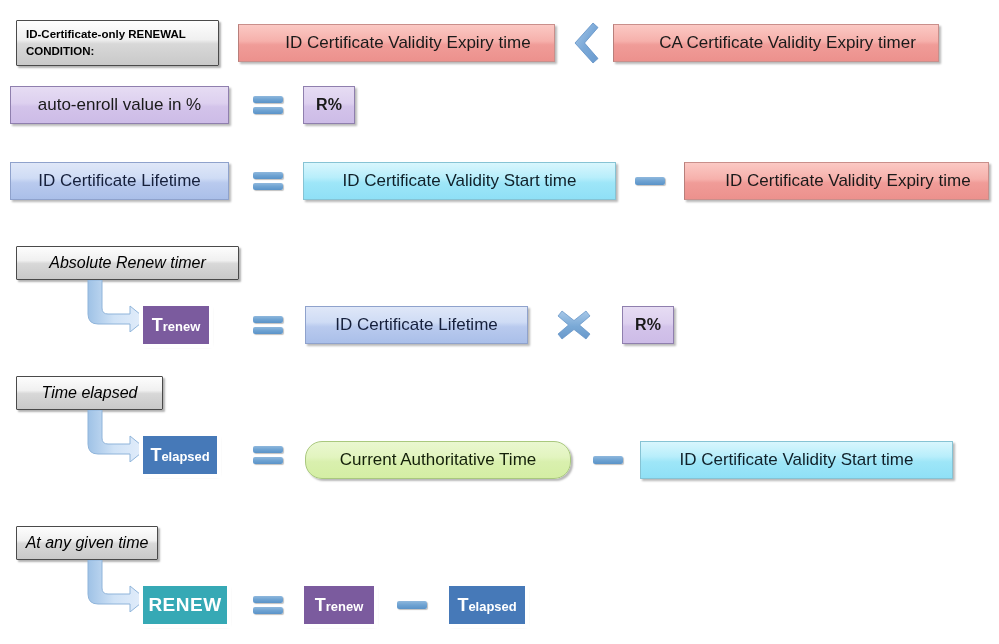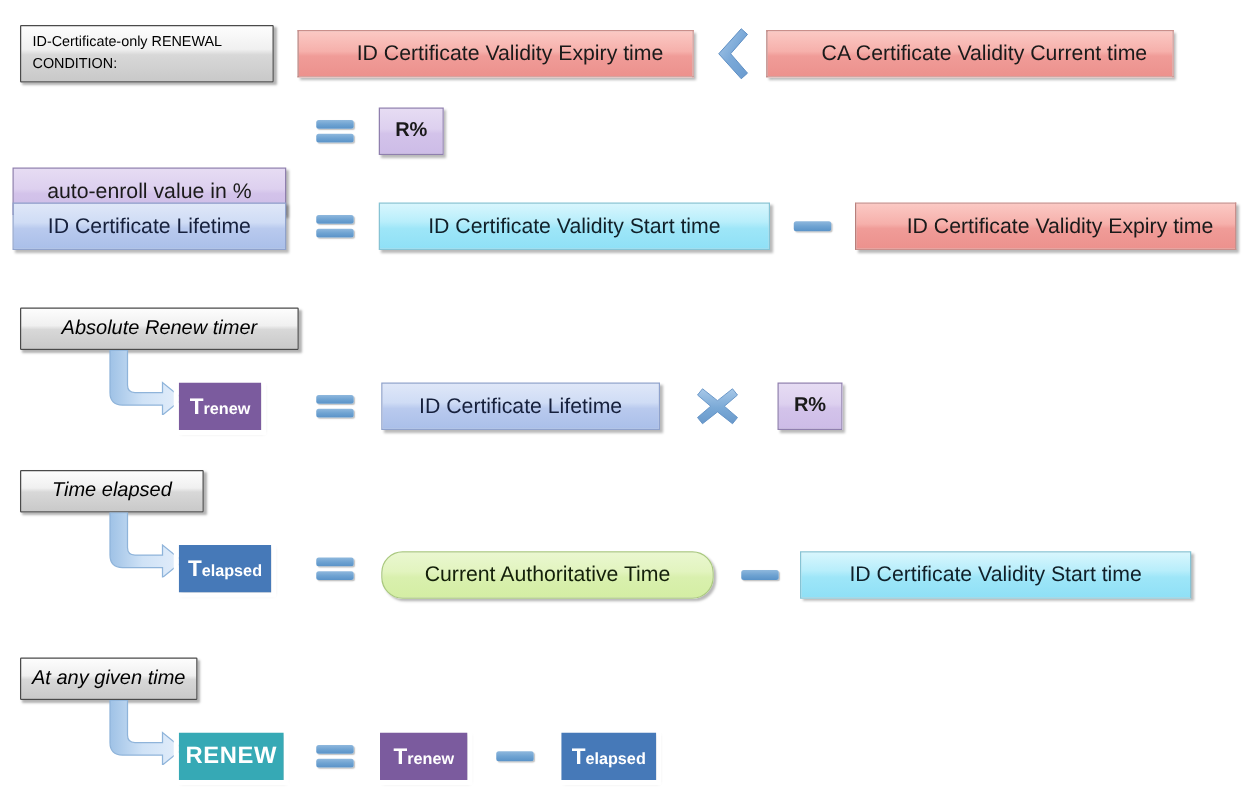--- a/index.html
+++ b/index.html
@@ -133,21 +133,21 @@
   .chev-svg { display:block; }
 
   
   .times-svg { display:block; }
 
   
   .elbow { position: absolute; }
   .elbow svg { display: block; }
 
   
-  .t-title   { font-size: 11.5px; font-weight: normal; }
+  .t-title   { font-size: 11.5px; font-weight: bold; }
   .t-body    { font-size: 17px; }
   .t-body-sm { font-size: 16px; font-style: italic; }
   .t-bold    { font-size: 16px; font-weight: bold; }
   .t-chip    { font-size: 18px; }
   .t-renew   { font-size: 19px; font-weight: bold; letter-spacing: 0.5px; }
 </style>
 </head>
 <body>
 
 <div class="node gray-box pad-left" style="left:16px; top:20px; width:203px; height:46px;">
@@ -165,23 +165,23 @@
       <linearGradient id="chevGrad" x1="0" y1="0" x2="1" y2="1">
         <stop offset="0%" stop-color="#a9c9e8"></stop>
         <stop offset="50%" stop-color="#7ba9d8"></stop>
         <stop offset="100%" stop-color="#6a9bcf"></stop>
       </linearGradient>
     </defs>
     <path d="M26 3 L8 23 L26 43 L31 38.5 L17.5 23 L31 7.5 Z" fill="url(#chevGrad)" stroke="#5f8fc4" stroke-width="0.8"></path>
   </svg>
 </div>
 
-<div class="node red-box t-body" style="left:613px; top:24px; width:326px; height:38px;">CA Certificate Validity Current time</div>
-
-<div class="node lav-box t-body" style="left:10px; top:86px; width:219px; height:38px;margin-top:48px;">auto-enroll value in %</div>
+<div class="node red-box t-body" style="left:613px; top:24px; width:326px; height:38px;">CA Certificate Validity Expiry timer</div>
+
+<div class="node lav-box t-body" style="left:10px; top:86px; width:219px; height:38px;">auto-enroll value in %</div>
 
 <div class="op op-equals" style="left:250px; top:86px; width:36px; height:38px;">
   <div class="bar"></div>
   <div class="bar"></div>
 </div>
 
 <div class="node lav-box t-bold" style="left:303px; top:86px; width:52px; height:38px;">R%</div>
 
 <div class="node peri-box t-body" style="left:10px; top:162px; width:219px; height:38px;">ID Certificate Lifetime</div>
 

